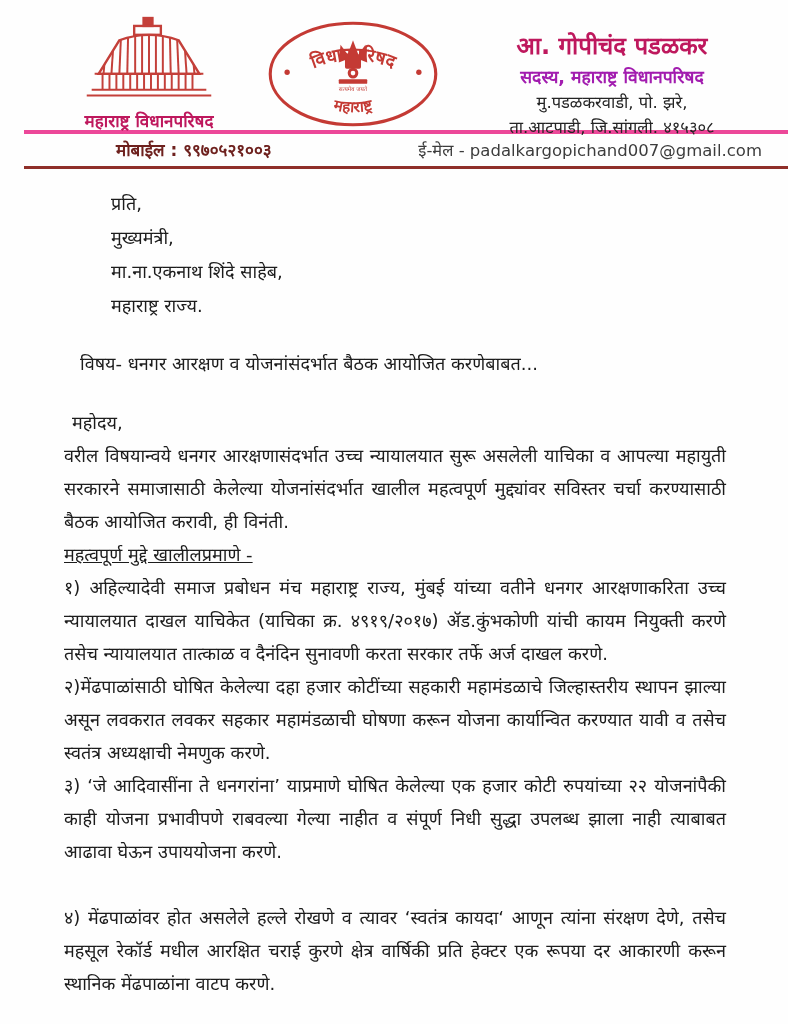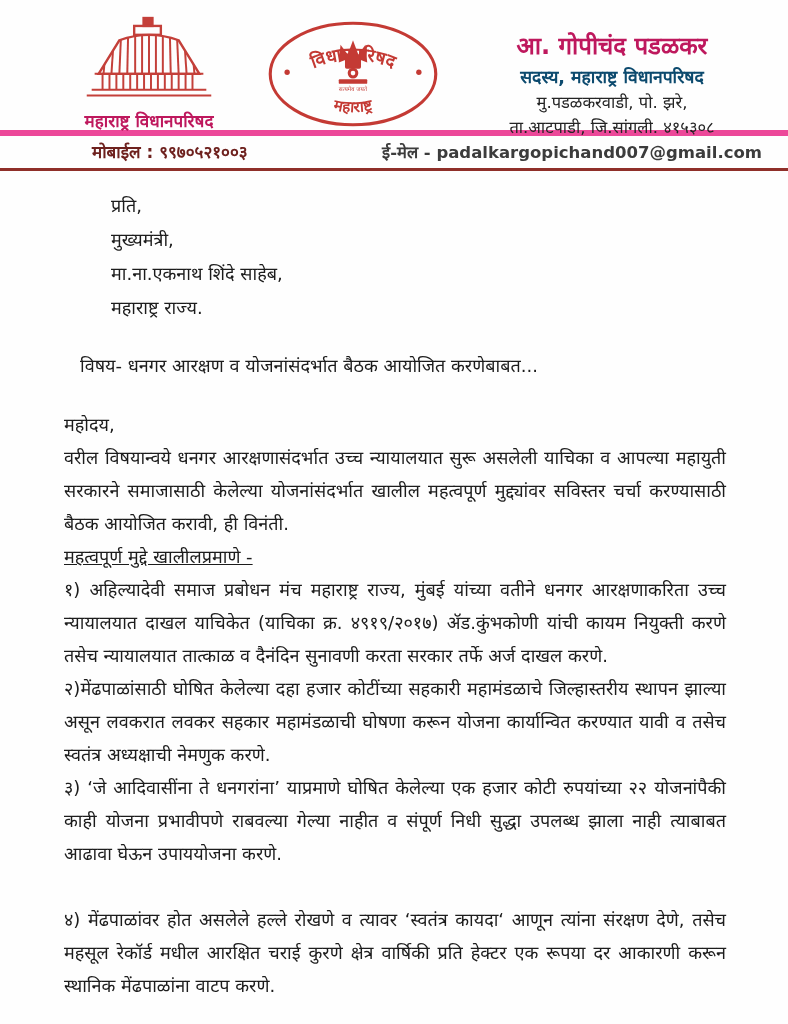--- a/index.html
+++ b/index.html
@@ -13,41 +13,41 @@
   .letterhead {
     display:flex; justify-content:space-between; align-items:flex-start;
     padding:16px 26px 0 54px; height:128px;
   }
   .lh-left { width:190px; text-align:center; }
   .lh-left svg { display:block; margin:0 auto; }
   .lh-left-caption { font-size:17px; font-weight:bold; color:#be185d; margin-top:1px; white-space:nowrap; }
   .lh-seal { width:178px; padding-top:0; }
   .lh-right { width:300px; text-align:center; padding-top:12px; }
   .sender-name { font-size:24px; font-weight:bold; color:#be185d; white-space:nowrap; }
-  .sender-title { font-size:17.5px; font-weight:bold; color:#0c4a6e; margin-top:3px; white-space:nowrap; }
+  .sender-title { font-size:17.5px; font-weight:bold; color:#a21caf; margin-top:3px; white-space:nowrap; }
   .sender-addr { font-size:16.5px; font-weight:400; color:#242424; margin-top:2px; white-space:nowrap; }
   
   .contact-band {
     display:flex; justify-content:space-between; align-items:center;
-    border-top:6px solid #ec4899; border-bottom:3px solid #8f2f29;
-    padding:4px 26px 5px 92px; margin-top:2px;
+    border-top:4px solid #ec4899; border-bottom:3px solid #8f2f29;
+    padding:4px 26px 5px 92px; margin-top:2px;margin-left:24px;
   }
   .mobile { font-size:17px; font-weight:bold; color:#6e211e; }
-  .email  { font-size:16.5px; font-weight:700; color:#3c3c3c; }
+  .email  { font-size:16.5px; font-weight:400; color:#3c3c3c; }
   
   .ref-row {
     display:flex; justify-content:space-between;
     padding:0 142px 0 64px; margin-top:22px; font-size:17.5px; color:#222;
   }
   
   .letter-body { padding:0 62px 0 64px; font-size:18px; color:#1c1c1c; }
   .recipient { margin-top:18px;margin-left:47px; }
   .recipient p { line-height:34px; }
   .subject { margin-top:24px; line-height:33px;margin-left:16px; }
-  .salutation { margin-top:26px; line-height:33px; }
+  .salutation { margin-top:26px; line-height:33px;margin-left:8px; }
   .intro { text-align:justify; line-height:33px; }
   .points-heading { line-height:33px;text-decoration:underline; }
   .points p { text-align:justify; line-height:33px; }
   .points p.gap-before { margin-top:33px; }
 </style>
 </head>
 <body>
 
 <div class="page">
 

